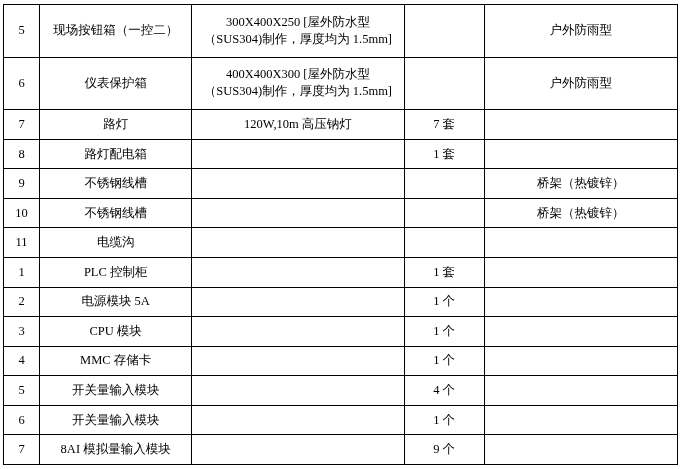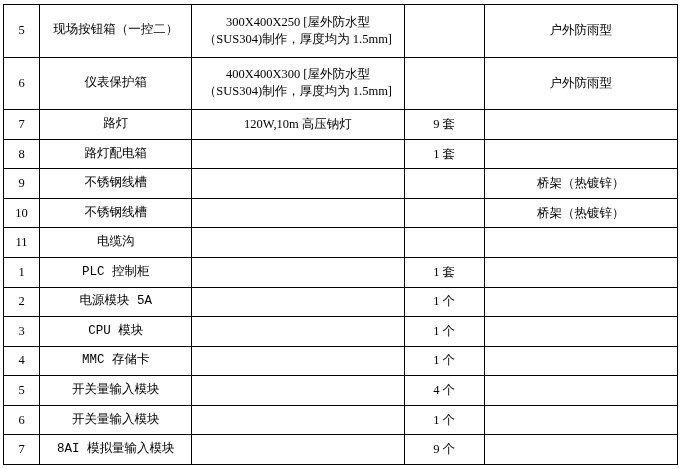--- a/index.html
+++ b/index.html
@@ -37,21 +37,21 @@
     padding: 1px 2px;
     word-break: break-all;
   }
   col.c-no    { width: 36px; }
   col.c-name  { width: 152px; }
   col.c-spec  { width: 212px; }
   col.c-qty   { width: 80px; }
   col.c-note  { width: 193px; }
 
   td.no   { font-size: 12.5px; }
-  td.name { font-size: 13px; font-family: Liberation Mono, monospace; }
+  td.name { font-size: 13px; }
   td.spec-cell { font-size: 12px; }
   td.qty  { font-size: 12.5px; }
   td.note { font-size: 13px; }
 
   .spec-line { display: block; white-space: nowrap; }
   .tall { height: 48px; }
   .short { height: 27px; }
 </style>
 </head>
 <body>
@@ -85,21 +85,21 @@
           </td>
           <td class="qty"></td>
           <td class="note">户外防雨型</td>
         </tr>
         <tr class="short">
           <td class="no">7</td>
           <td class="name">路灯</td>
           <td class="spec-cell">
             <span class="spec-line">120W,10m 高压钠灯</span>
           </td>
-          <td class="qty">9 套</td>
+          <td class="qty">7 套</td>
           <td class="note"></td>
         </tr>
         <tr class="short">
           <td class="no">8</td>
           <td class="name">路灯配电箱</td>
           <td class="spec-cell"></td>
           <td class="qty">1 套</td>
           <td class="note"></td>
         </tr>
         <tr class="short">

